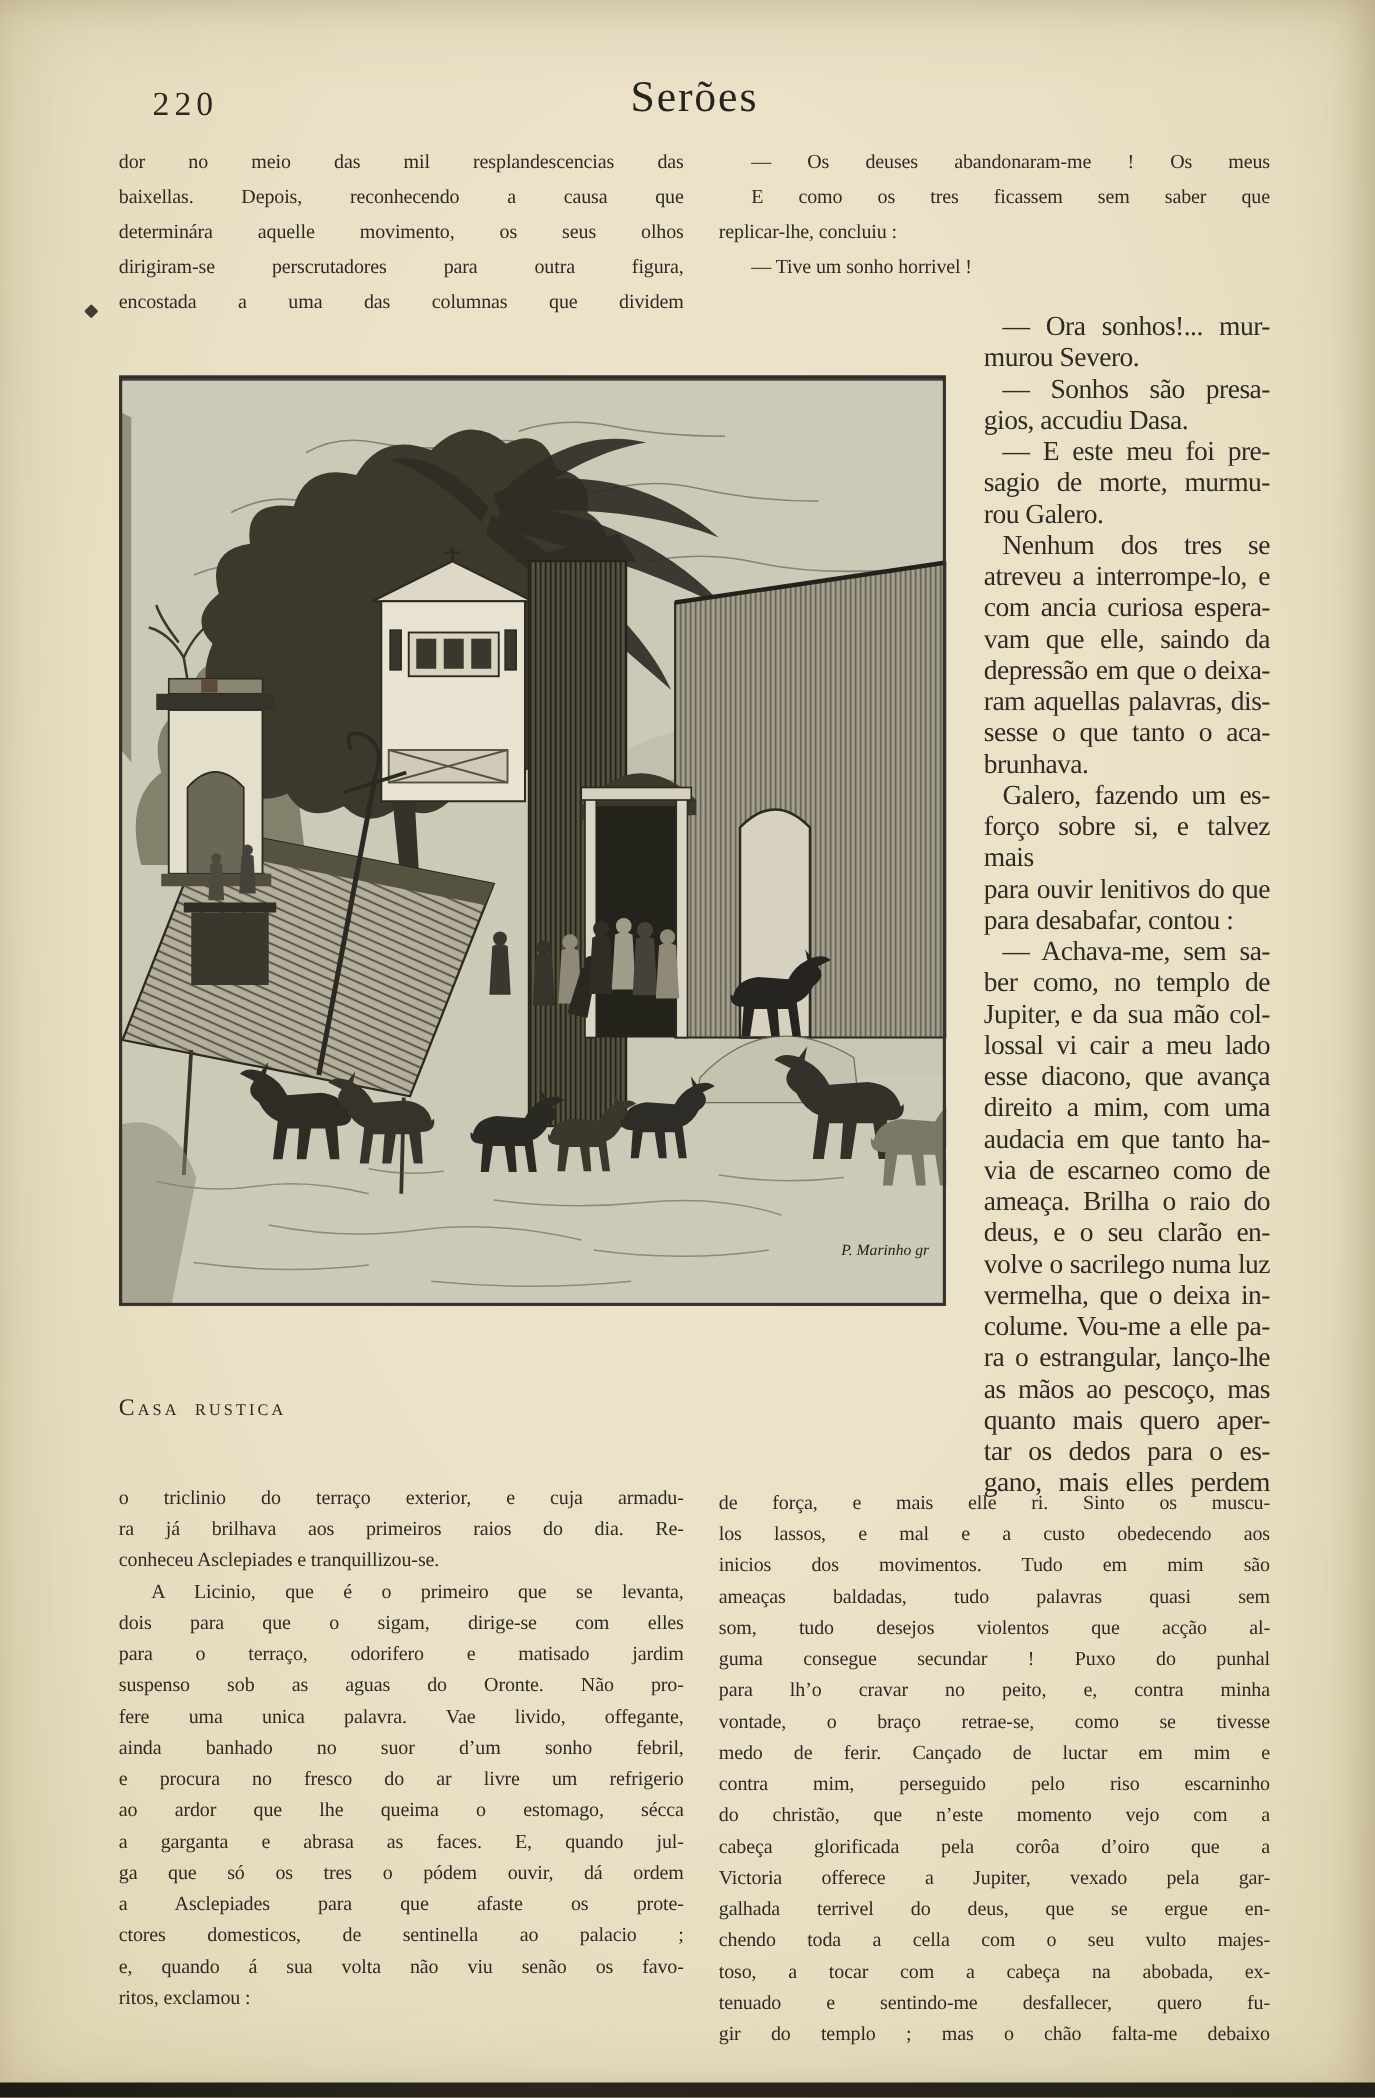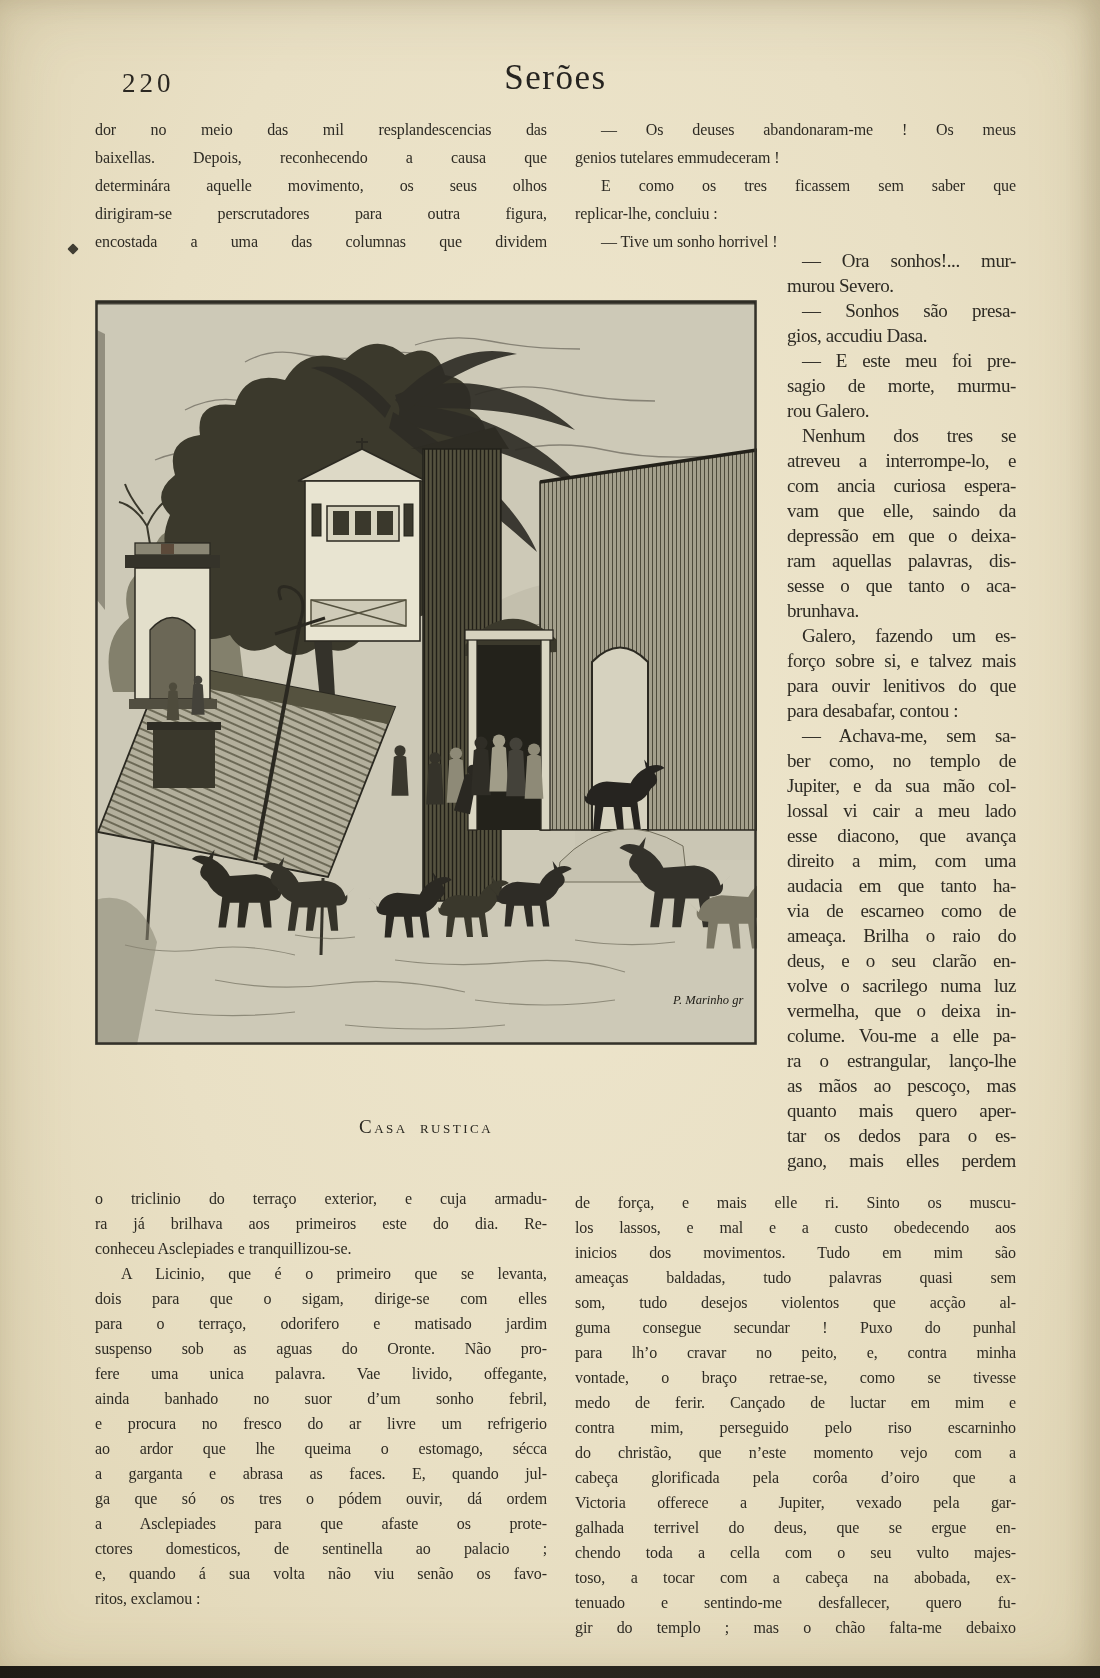--- a/index.html
+++ b/index.html
@@ -14,25 +14,25 @@
   }
   .pageno{position:absolute;left:122px;top:68px;font-size:27px;letter-spacing:4px;color:#2b2822;}
   .title{position:absolute;left:95px;top:58px;width:921px;text-align:center;font-size:35px;letter-spacing:1.5px;color:#262420;}
   .tblock{position:absolute;overflow:hidden;}
   .tline{line-height:inherit;letter-spacing:-0.1px;}
   .jst{text-align:justify;text-align-last:justify;}
   .ind{text-indent:26px;}
   .col-top,.col-bottom{font-size:16px;}
   .col-top{line-height:28px;}
   .col-bottom{line-height:25px;}
-  .narrow{font-size:19px;line-height:25px;}
+  .narrow{font-size:22px;line-height:25px;}
   .narrow .tline{letter-spacing:-0.4px;}
   .narrow .ind{text-indent:15px;}
   .figurebox{position:absolute;left:95px;top:300px;width:662px;height:745px;}
-  .caption{position:absolute;left:95px;top:1116px;width:662px;text-align:center;
+  .caption{position:absolute;left:95px;top:1116px;width:662px;
     font-variant:small-caps;font-size:19px;letter-spacing:2.5px;word-spacing:5px;color:#2b2922;}
   .blemish{position:absolute;left:69px;top:245px;width:8px;height:8px;background:#413e33;transform:rotate(45deg);border-radius:1px;}
   .scanedge{position:absolute;left:0;top:1666px;width:1100px;height:12px;background:linear-gradient(90deg,#1e1b15,#2b2720 40%,#221f18);}
   svg{display:block;}
 </style>
 </head>
 <body>
 
 <div class="page">
 
@@ -42,21 +42,20 @@
   <div class="tblock col-top" style="left:95px;top:116px;width:452px;">
       <div class="tline jst">dor no meio das mil resplandescencias das</div>
       <div class="tline jst">baixellas. Depois, reconhecendo a causa que</div>
       <div class="tline jst">determinára aquelle movimento, os seus olhos</div>
       <div class="tline jst">dirigiram-se perscrutadores para outra figura,</div>
       <div class="tline jst">encostada a uma das columnas que dividem</div>
     </div>
 
   <div class="tblock col-top" style="left:575px;top:116px;width:441px;">
       <div class="tline jst ind">— Os deuses abandonaram-me ! Os meus</div>
-      <div class="tline">genios tutelares emmudeceram !</div>
       <div class="tline jst ind">E como os tres ficassem sem saber que</div>
       <div class="tline">replicar-lhe, concluiu :</div>
       <div class="tline ind">— Tive um sonho horrivel !</div>
     </div>
 
   <div class="tblock narrow" style="left:787px;top:248px;width:229px;">
       <div class="tline jst ind">— Ora sonhos!... mur-</div>
       <div class="tline">murou Severo.</div>
       <div class="tline jst ind">— Sonhos são presa-</div>
       <div class="tline">gios, accudiu Dasa.</div>
@@ -282,21 +281,21 @@
 
       <rect x="1.5" y="1.5" width="659" height="742" fill="none" stroke="#34322a" stroke-width="2.5"></rect>
       <line x1="2" y1="3" x2="660" y2="3" stroke="#26241d" stroke-width="3" opacity=".8"></line>
     </svg>
   </figure>
 
   <figcaption class="caption">Casa rustica</figcaption>
 
   <div class="tblock col-bottom" style="left:95px;top:1186px;width:452px;">
       <div class="tline jst">o triclinio do terraço exterior, e cuja armadu-</div>
-      <div class="tline jst">ra já brilhava aos primeiros este do dia. Re-</div>
+      <div class="tline jst">ra já brilhava aos primeiros raios do dia. Re-</div>
       <div class="tline">conheceu Asclepiades e tranquillizou-se.</div>
       <div class="tline jst ind">A Licinio, que é o primeiro que se levanta,</div>
       <div class="tline jst">dois para que o sigam, dirige-se com elles</div>
       <div class="tline jst">para o terraço, odorifero e matisado jardim</div>
       <div class="tline jst">suspenso sob as aguas do Oronte. Não pro-</div>
       <div class="tline jst">fere uma unica palavra. Vae livido, offegante,</div>
       <div class="tline jst">ainda banhado no suor d’um sonho febril,</div>
       <div class="tline jst">e procura no fresco do ar livre um refrigerio</div>
       <div class="tline jst">ao ardor que lhe queima o estomago, sécca</div>
       <div class="tline jst">a garganta e abrasa as faces. E, quando jul-</div>

